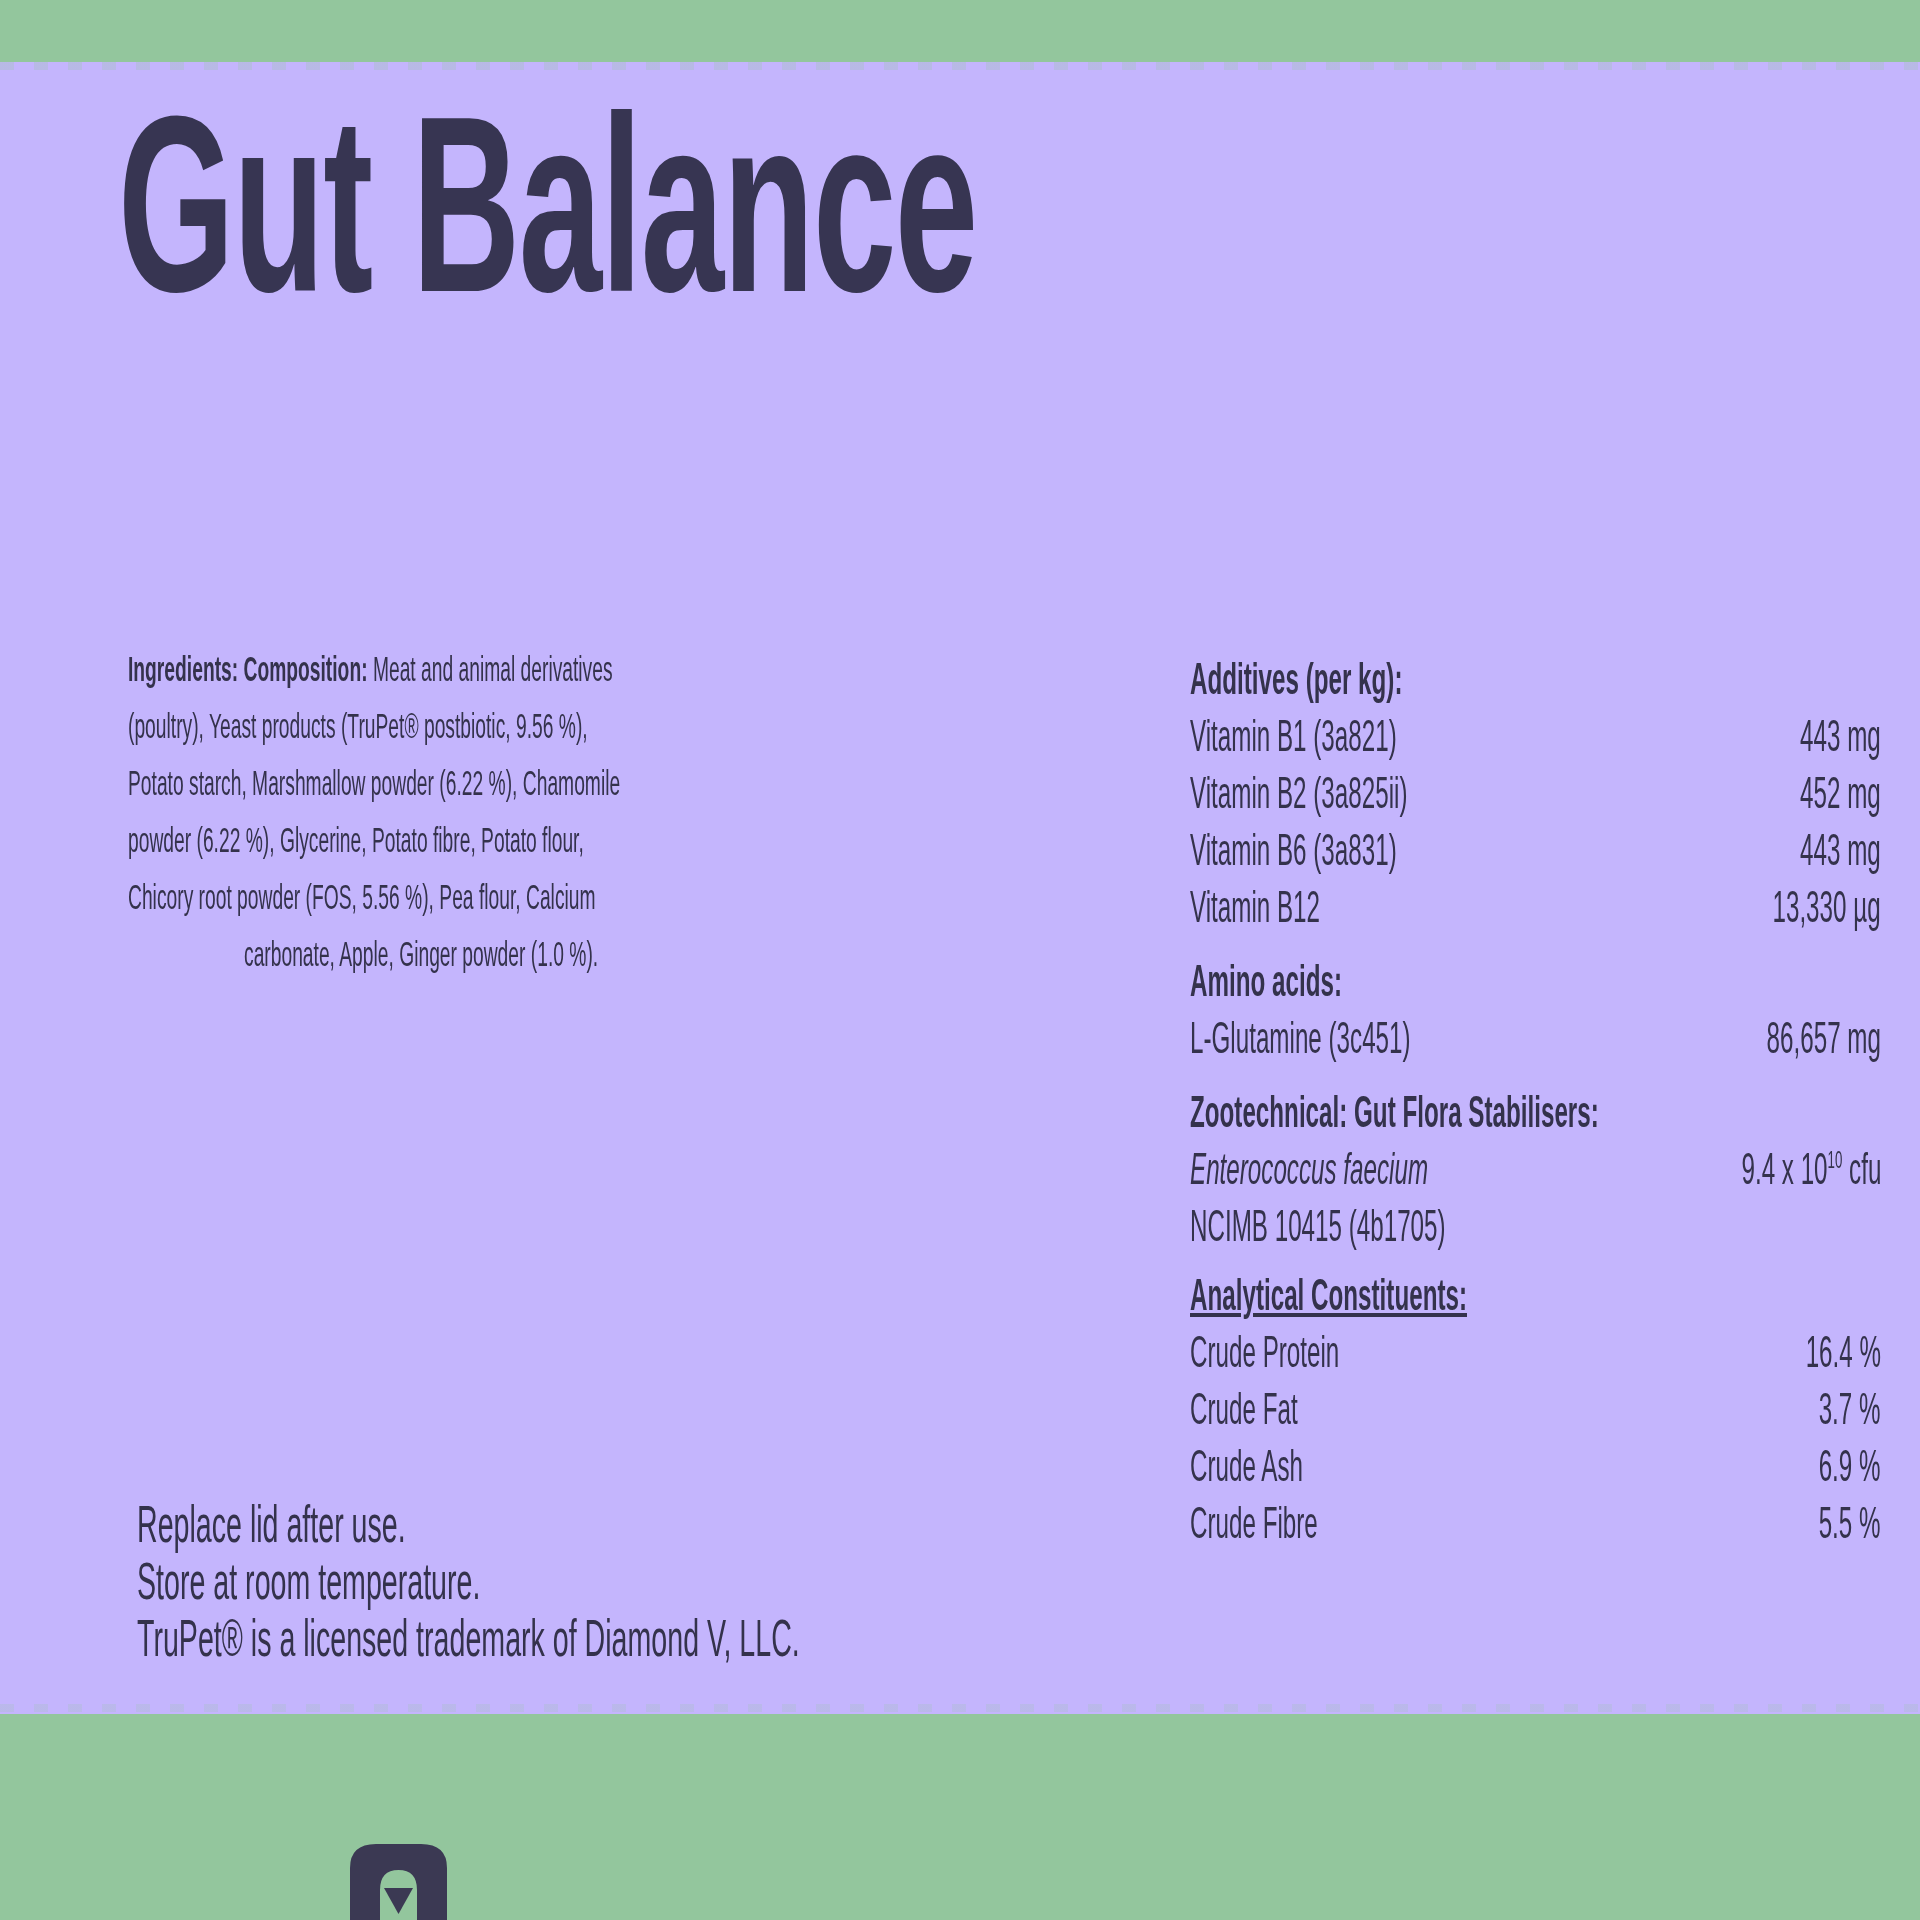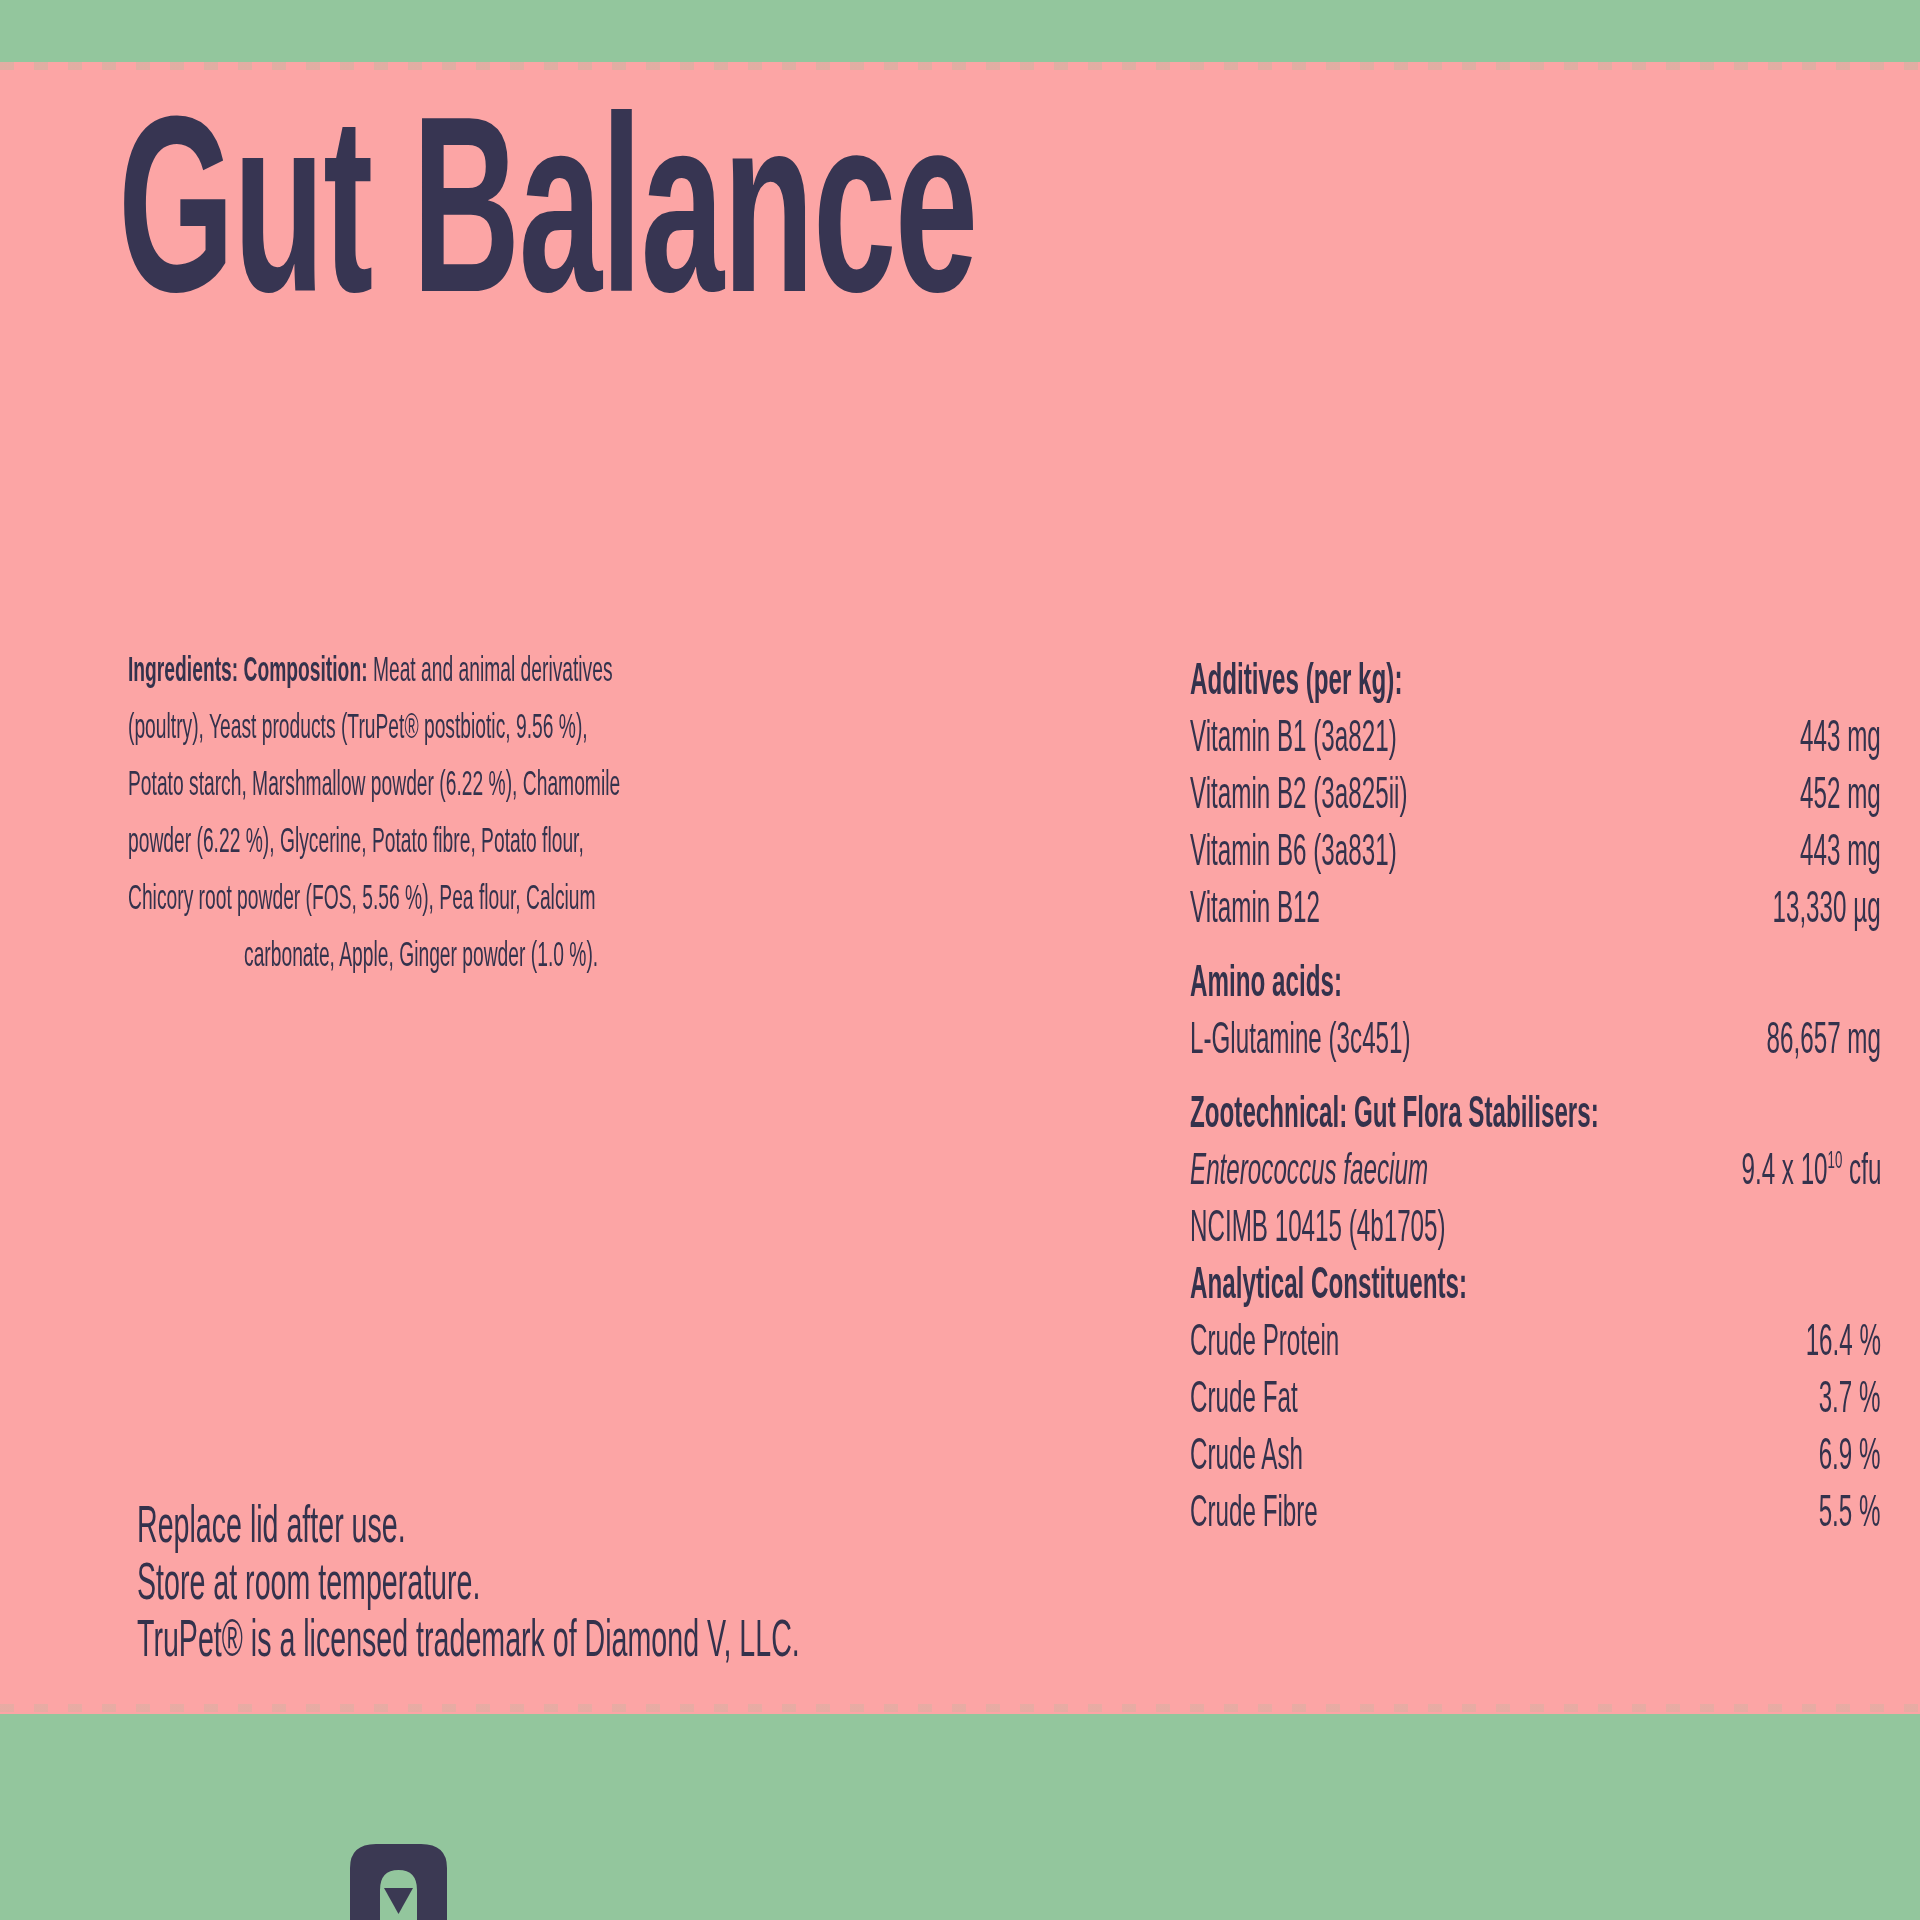--- a/index.html
+++ b/index.html
@@ -1,18 +1,18 @@
 <!DOCTYPE html>
 <html><head>
 <meta charset="utf-8">
 <style>
   html,body{margin:0;padding:0;background:#fff;}
   .page{
     position:relative;width:1920px;height:1920px;overflow:hidden;
-    background:#fca5a5;
+    background:#c4b5fd;
     font-family:"Liberation Sans",sans-serif;
     color:#34324c;
   }
   .band{position:absolute;left:0;width:1920px;background:#93c69d;}
   .band-top{top:0;height:62px;}
   .band-bottom{top:1714px;height:206px;}
   .rough{position:absolute;left:0;width:1920px;height:8px;opacity:.45;
     background:repeating-linear-gradient(90deg,rgba(147,198,157,.55) 0 14px,rgba(147,198,157,0) 14px 34px);}
   .rough-top{top:62px;}
   .rough-bottom{top:1704px;opacity:.35;}
@@ -32,21 +32,21 @@
   .cx-r{display:inline-block;transform:scaleX(0.55);transform-origin:100% 50%;white-space:nowrap;}
   .b{font-weight:700;}
   .it{font-style:italic;}
 
   .col-left{position:absolute;left:128px;top:640px;width:760px;font-size:35px;line-height:57px;text-align:right;}
   .col-left .line{white-space:nowrap;}
 
   .col-right{position:absolute;left:1190px;top:650px;width:691px;font-size:44px;line-height:57px;}
   .row{display:flex;justify-content:space-between;align-items:baseline;}
   .gap-s{margin-top:17px;}
-  .gap-m{margin-top:0;}
+  .gap-m{margin-top:12px;text-decoration:underline;}
   .row sup{font-size:55%;line-height:0;}
 
   .storage{position:absolute;left:128px;top:1496px;font-size:52px;line-height:57px;}
   .storage .line{white-space:nowrap;margin-left:9px;}
 
   .logo{position:absolute;left:350px;top:1844px;width:97px;height:130px;}
 </style>
 </head>
 <body>
 

